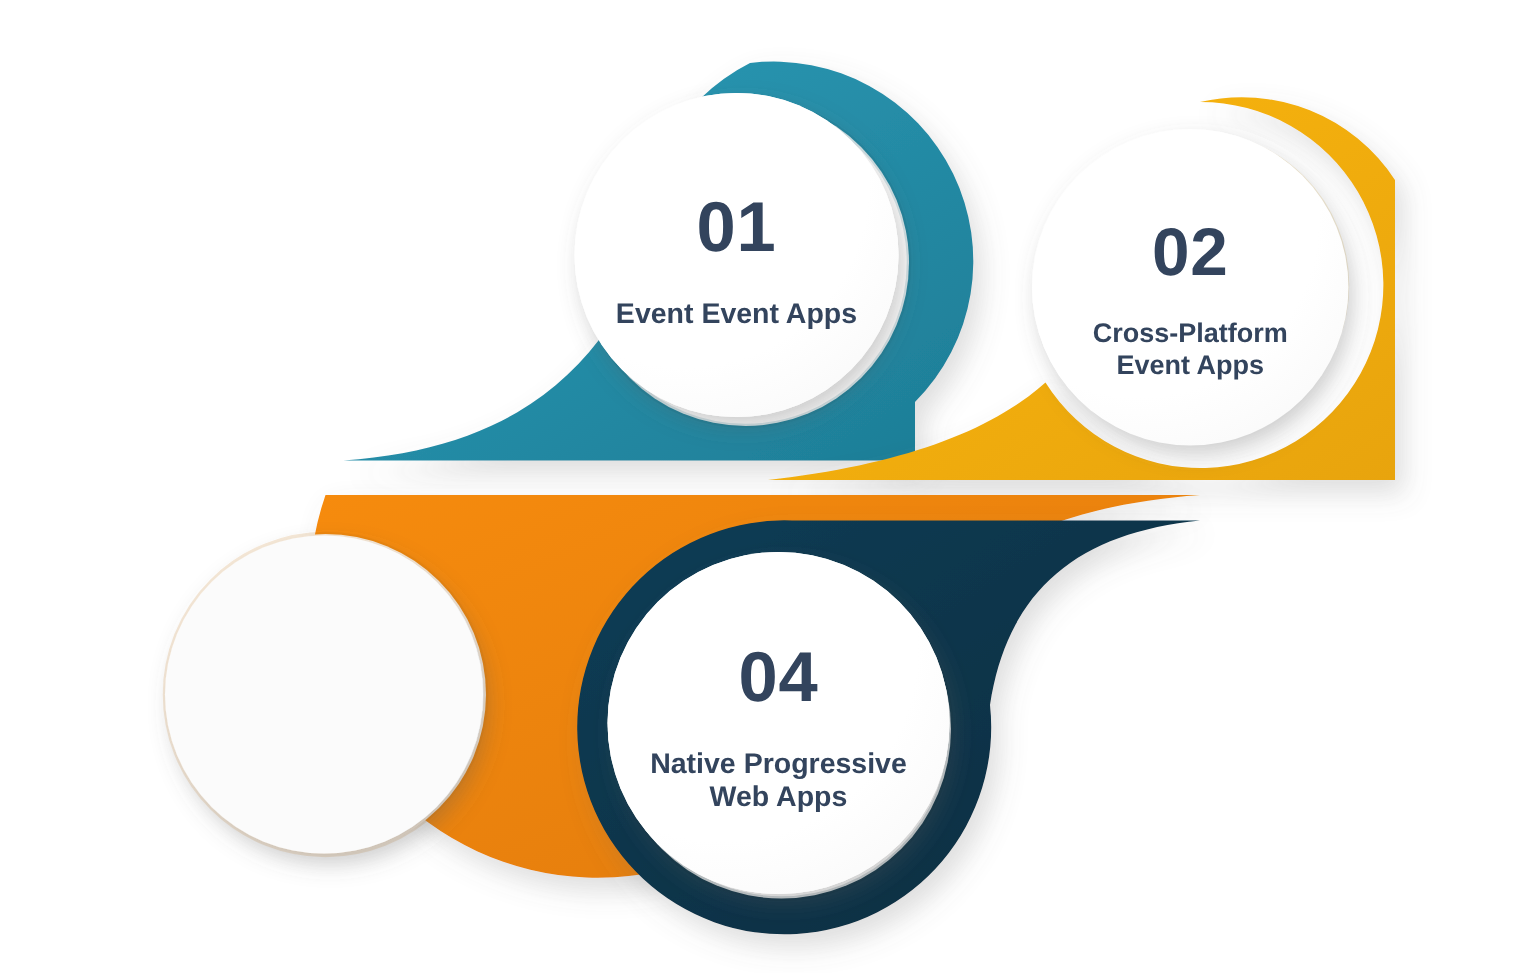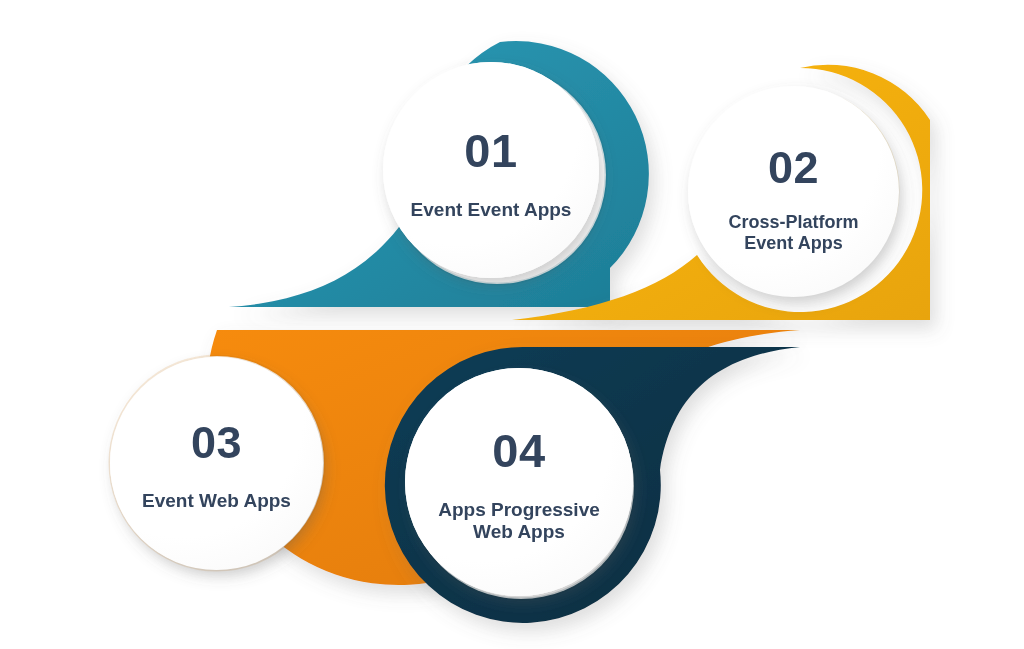--- a/index.html
+++ b/index.html
@@ -168,26 +168,22 @@
   </div>
 
   <div class="node-card" id="node-card-2">
     <div class="node-number">02</div>
     <div class="node-label">
       <span>Cross-Platform</span><br>
       <span>Event Apps</span>
     </div>
   </div>
 
-  <div class="node-card" id="node-card-3">
-    <div class="node-number">03</div>
-    <div class="node-label">Event Web Apps</div>
-  </div>
 
   <div class="node-card" id="node-card-4">
     <div class="node-number">04</div>
     <div class="node-label">
-      <span>Apps Progressive</span><br>
+      <span>Native Progressive</span><br>
       <span>Web Apps</span>
     </div>
   </div>
 
 </div>
 
 </body></html>

